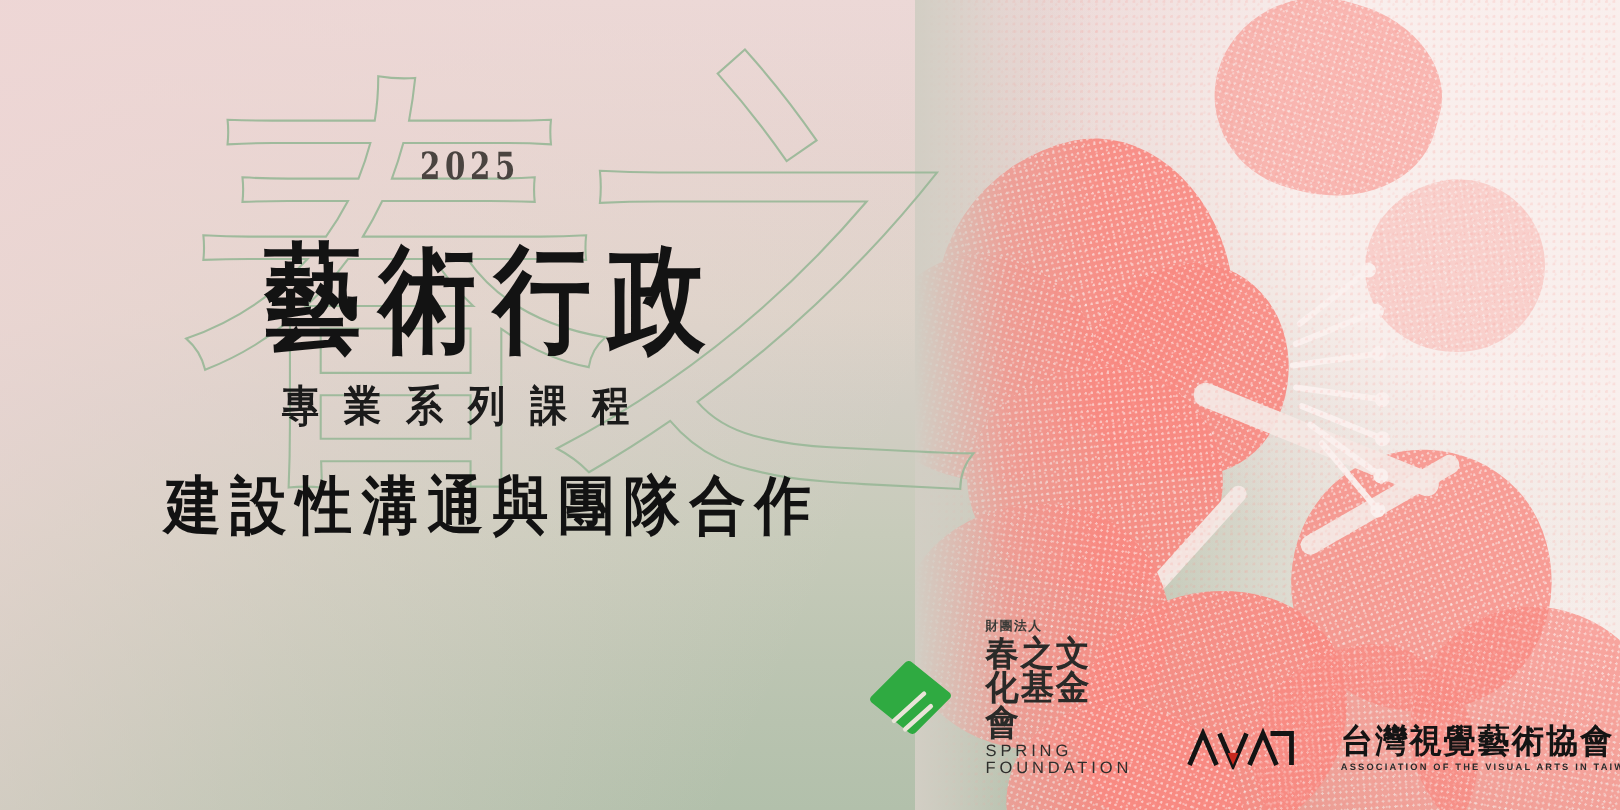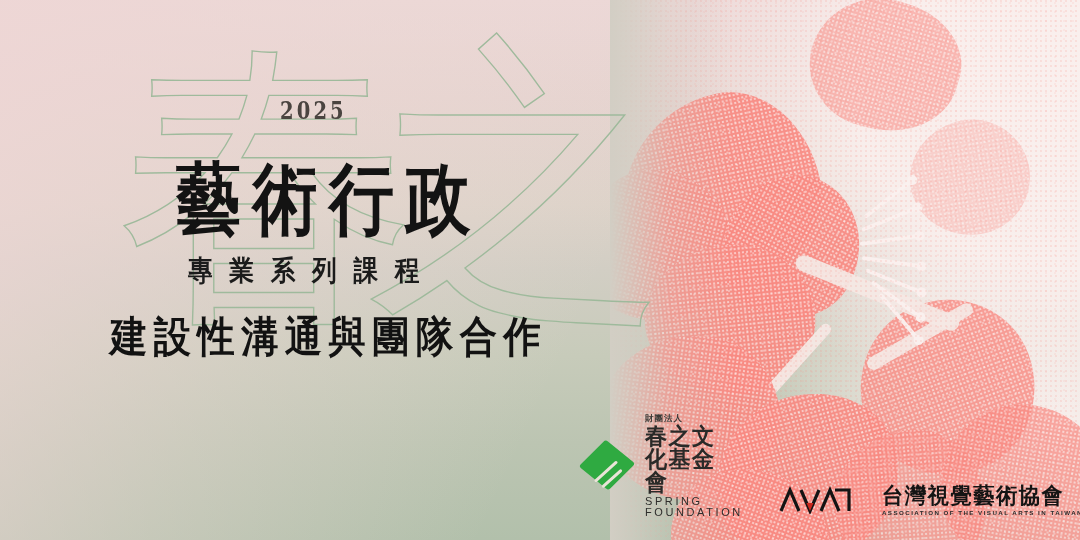--- a/index.html
+++ b/index.html
@@ -222,21 +222,21 @@
   
   .logos {
     position:absolute;
     left:585px; bottom:22px;
     display:flex;
     align-items:flex-end;
     gap:36px;
   }
 
   
-  .logo-spring { display:flex; align-items:center; gap:14px; }
+  .logo-spring { display:flex; align-items:center; gap:26px; }
   .spring-mark {
     position:relative;
     width:46px; height:46px;
     flex:0 0 auto;
   }
   .spring-mark .dia {
     position:absolute;
     left:3px; top:3px;
     width:38px; height:38px;
     background:#2faa41;

